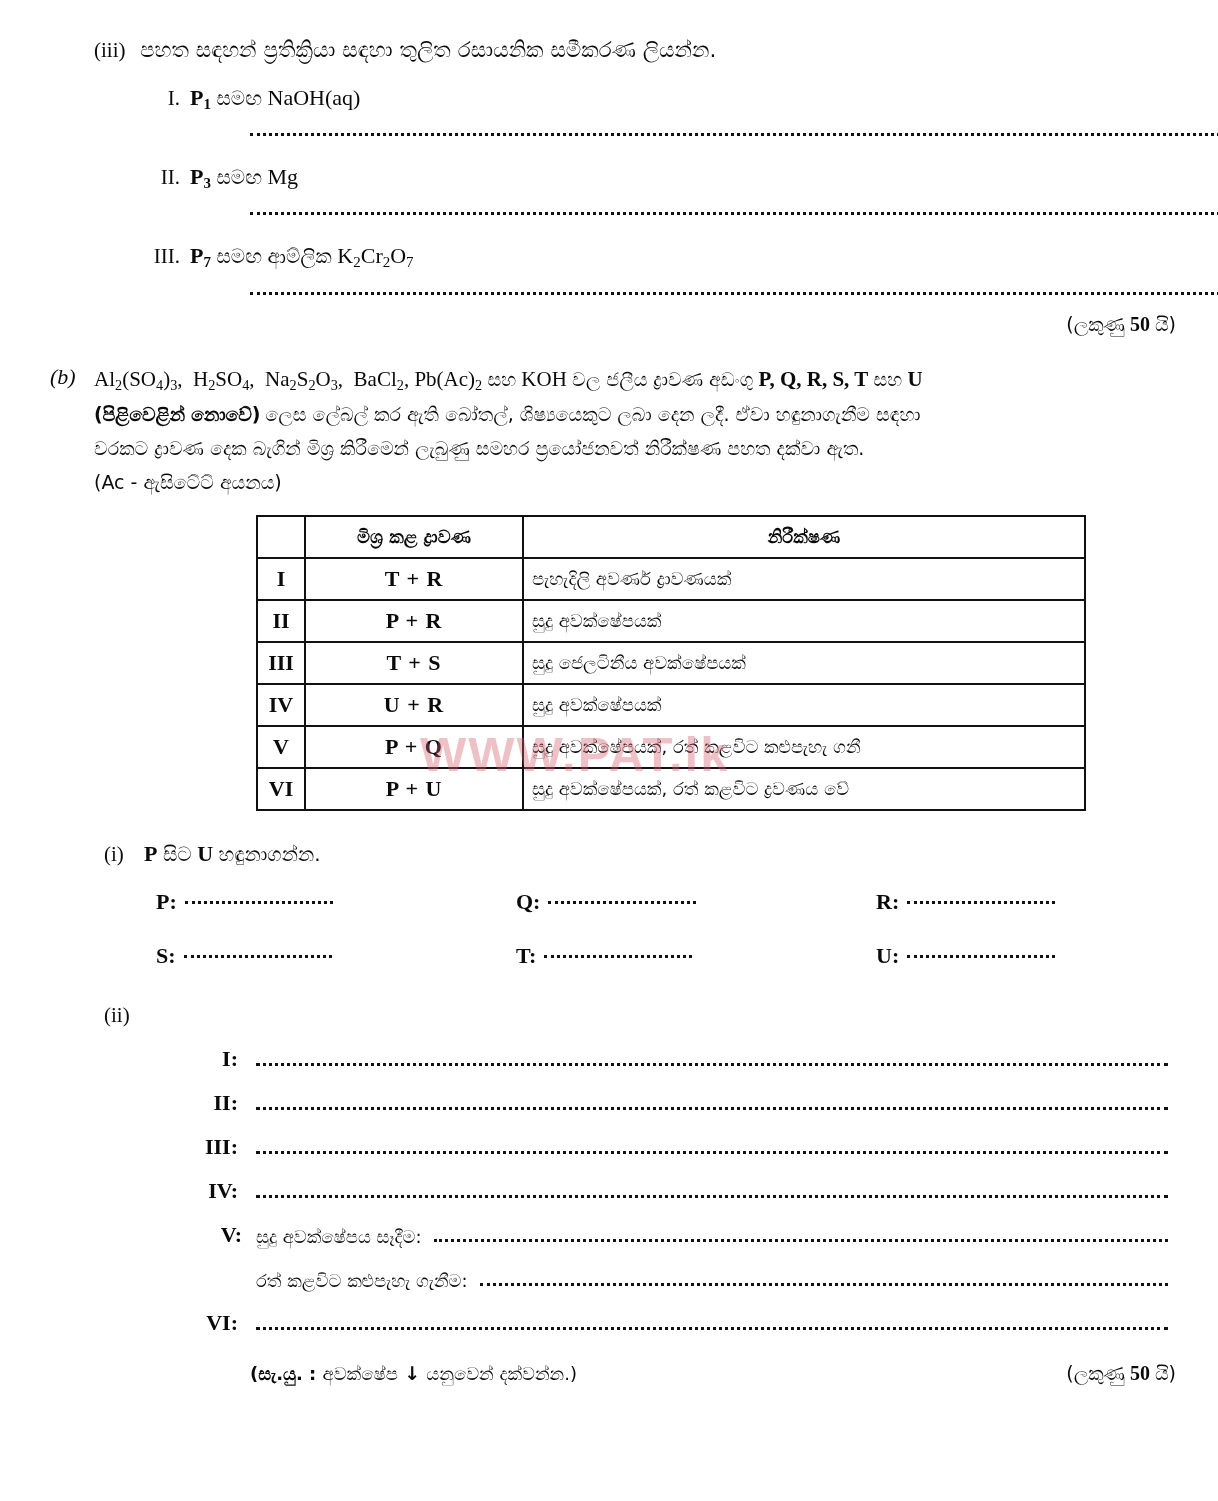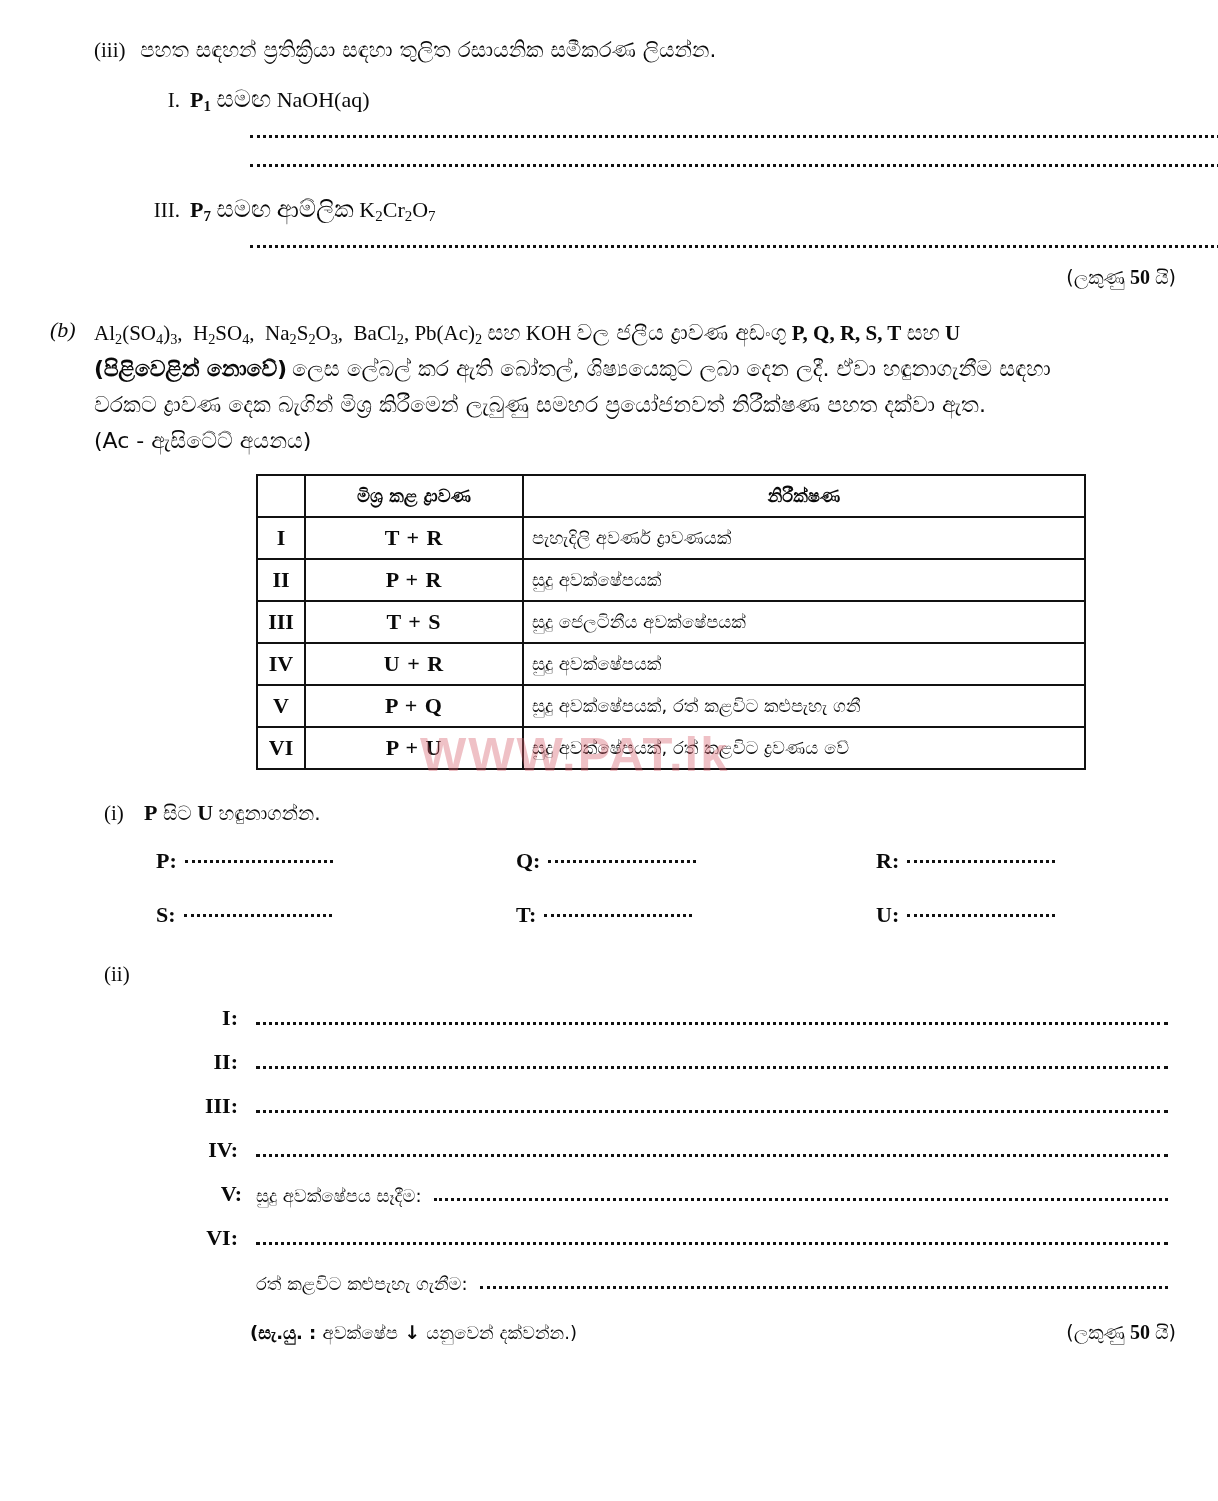--- a/index.html
+++ b/index.html
@@ -60,21 +60,21 @@
     margin-top: 22px;
   }
   .sub-item .rn {
     width: 52px;
     flex: none;
     text-align: right;
     padding-right: 10px;
     font-size: 21px;
   }
   .sub-item .txt { font-size: 22px; white-space: nowrap; }
-  .sub-item .txt .sin { font-size: 24px; }
+  .sub-item .txt .sin { font-size: 20px; }
 
   .answer-line {
     margin-left: 222px;
     margin-right: 22px;
     margin-top: 20px;
   }
 
   .marks-right {
     text-align: right;
     font-size: 20px;
@@ -96,21 +96,21 @@
     flex: none;
     font-size: 22px;
     font-style: italic;
     padding-top: 2px;
   }
   .part-b .btext {
     flex: 1 1 auto;
     font-size: 21px;
     line-height: 1.62;
   }
-  .part-b .btext .sin { font-size: 22px; }
+  .part-b .btext .sin { font-size: 19px; }
   .para-line { white-space: nowrap; }
   .boxed-bold {
     font-weight: bold;
     letter-spacing: -0.3px;
   }
 
   
   .tbl-wrap {
     margin-top: 16px;
     display: flex;
@@ -288,20 +288,24 @@
   </div>
 
   <div class="sub-item">
     <span class="rn">I.</span>
     <span class="txt"><b>P</b><b><sub>1</sub></b> <span class="sin">සමඟ</span> <span>NaOH(aq)</span></span>
   </div>
   <div class="answer-line dotsrow">
     <span class="dots"></span>
   </div>
 
+  <div class="sub-item">
+    <span class="rn">II.</span>
+    <span class="txt"><b>P</b><b><sub>3</sub></b> <span class="sin">සමඟ</span> <span>Mg</span></span>
+  </div>
   <div class="answer-line dotsrow">
     <span class="dots"></span>
   </div>
 
   <div class="sub-item">
     <span class="rn">III.</span>
     <span class="txt"><b>P</b><b><sub>7</sub></b> <span class="sin">සමඟ</span> <span class="sin">ආම්ලික</span> <span>K<sub>2</sub>Cr<sub>2</sub>O<sub>7</sub></span></span>
   </div>
   <div class="answer-line dotsrow">
     <span class="dots"></span>
@@ -435,31 +439,31 @@
       <span class="dots"></span>
     </div>
 
     <div class="eq-row v-row">
       <span class="eq-rn">V:</span>
       <span class="v-sub">
         <span class="v-lab">සුදු අවක්ෂේපය සෑදීම:</span>
         <span class="dots"></span>
       </span>
     </div>
-    <div class="eq-row">
-      <span class="eq-rn">VI:</span>
-      <span class="dots"></span>
-    </div>
-
     <div class="eq-row v-row2">
       <span class="eq-rn"></span>
       <span class="v-sub">
         <span class="v-lab">රත් කළවිට කළුපැහැ ගැනීම:</span>
         <span class="dots"></span>
       </span>
+    </div>
+
+    <div class="eq-row">
+      <span class="eq-rn">VI:</span>
+      <span class="dots"></span>
     </div>
   </div>
 
   <div class="footer">
     <span class="note"><span>(සැ.යු. :</span> <span class="plain">අවක්ෂේප</span> <span class="arrow-down">↓</span> <span class="plain">යනුවෙන් දක්වන්න.)</span></span>
     <span class="marks">
       <span class="sin">(ලකුණු</span>
       <b>50</b>
       <span class="sin">යි)</span>
     </span>

